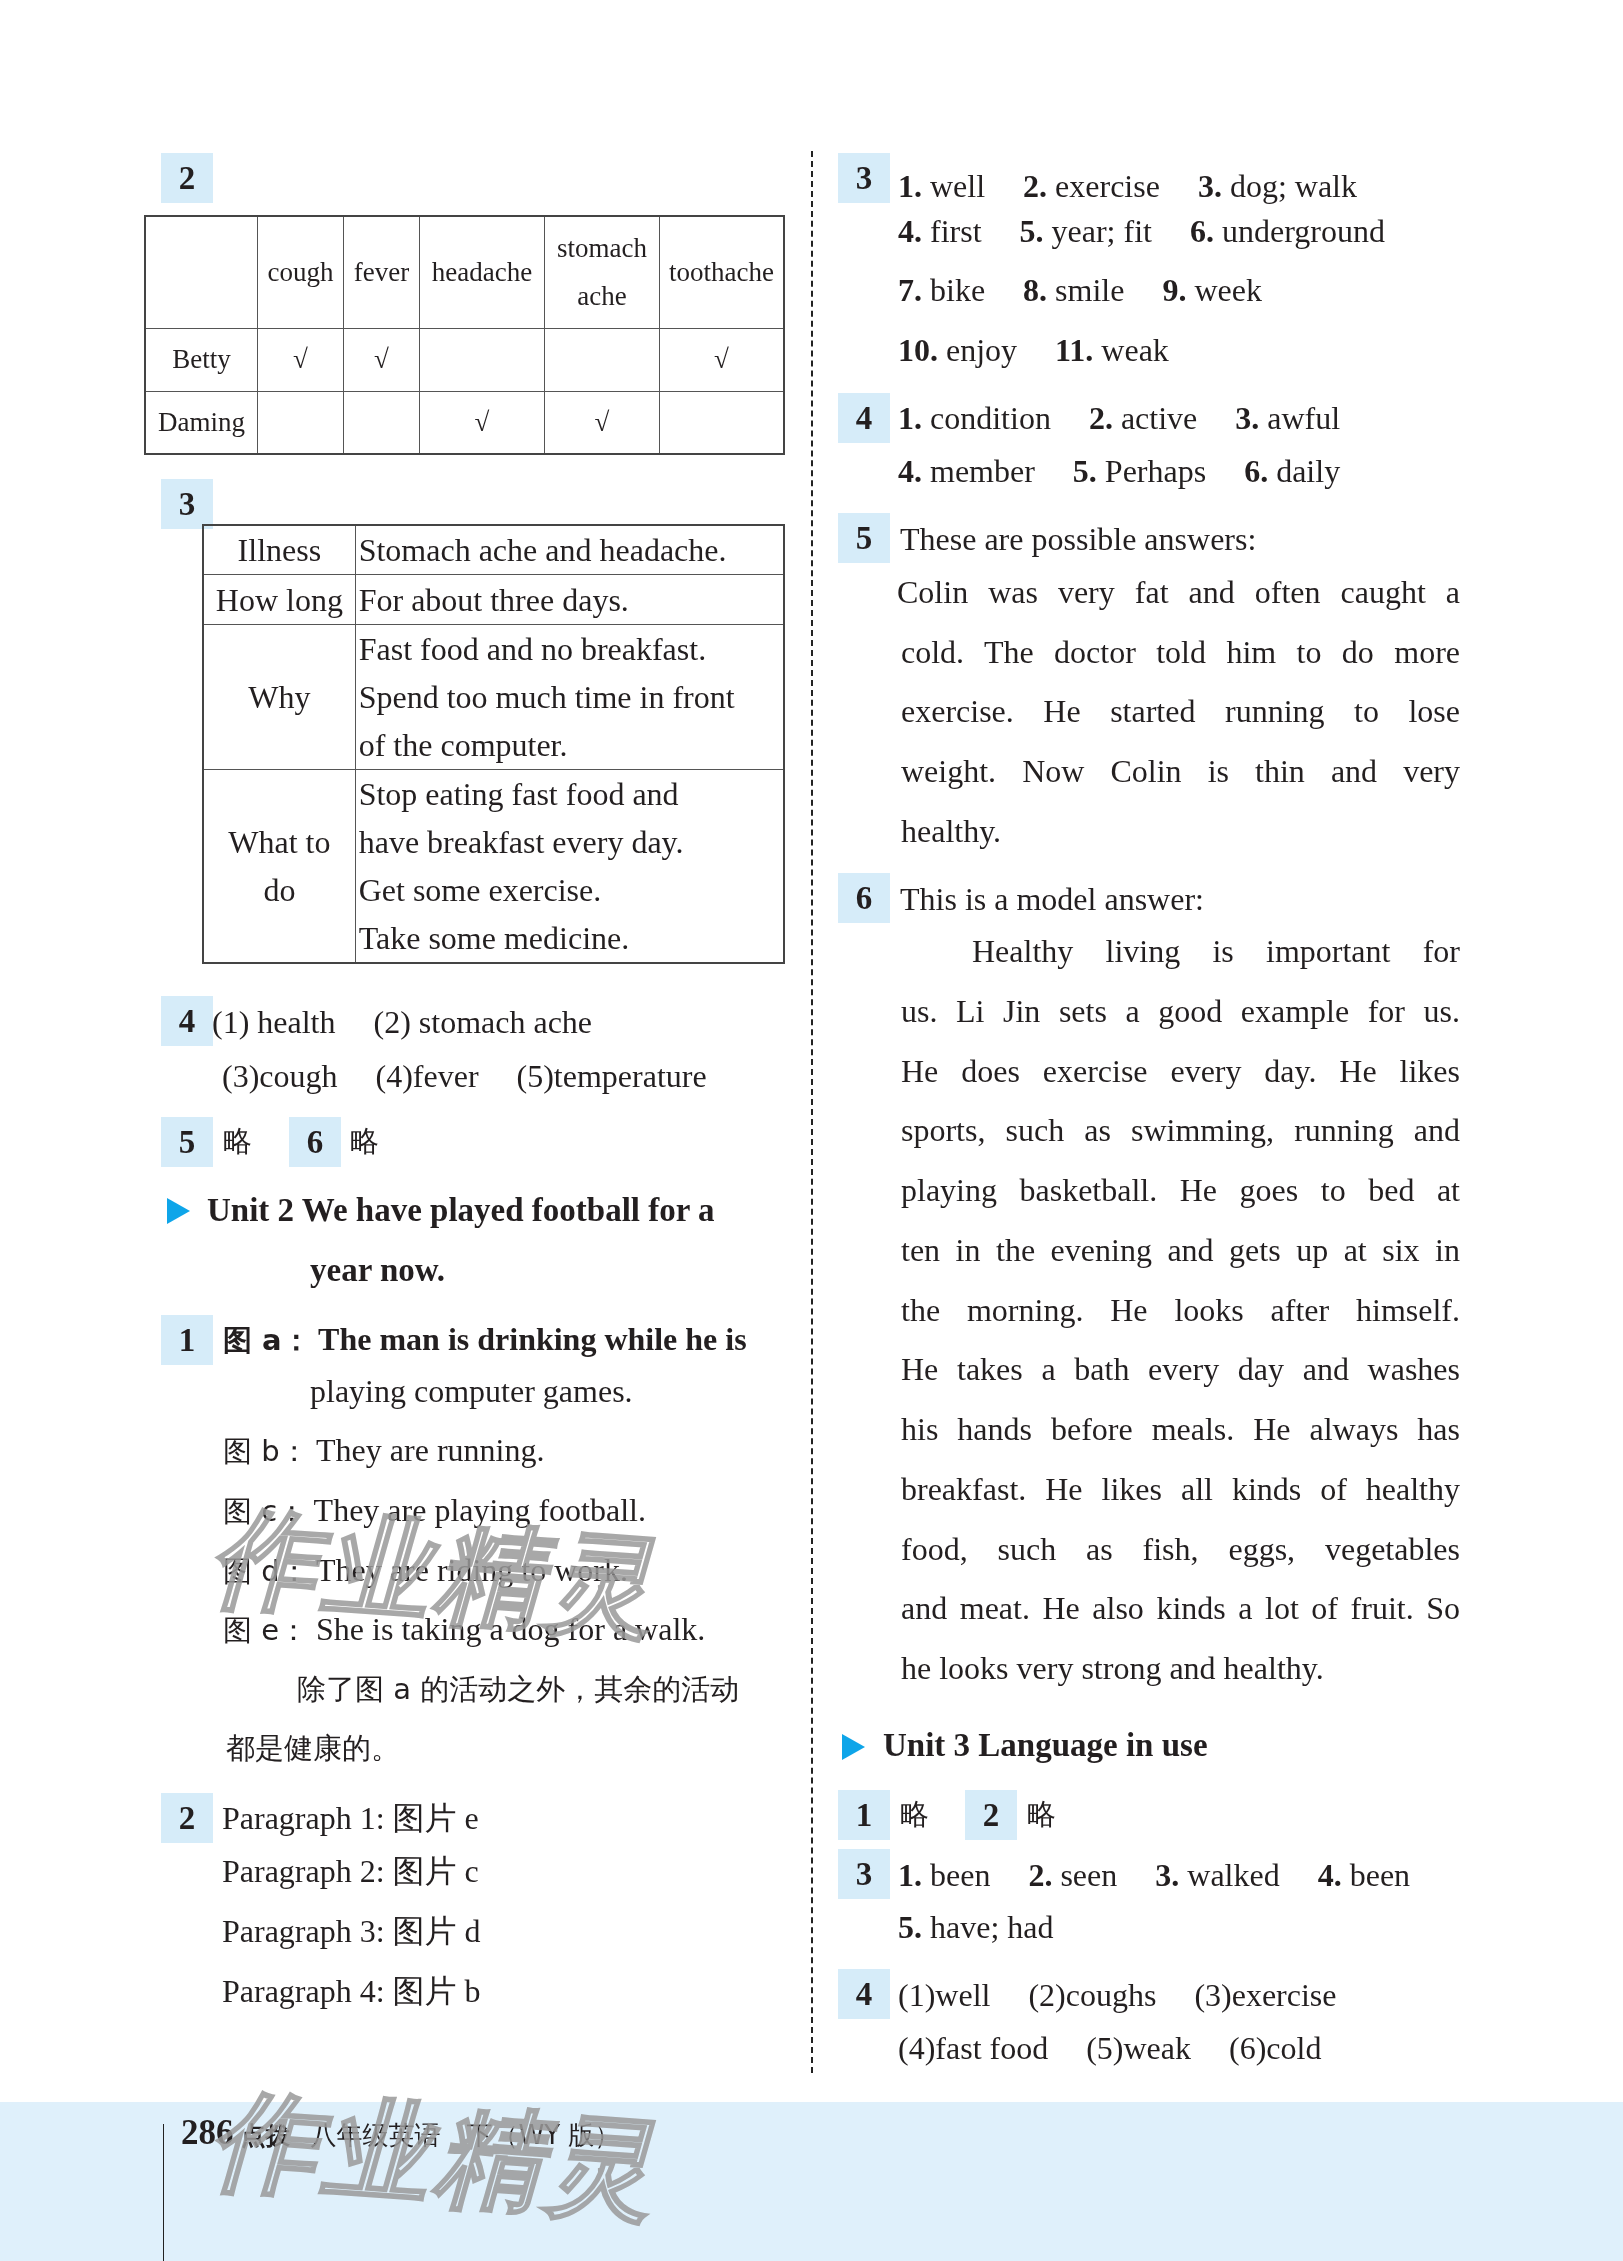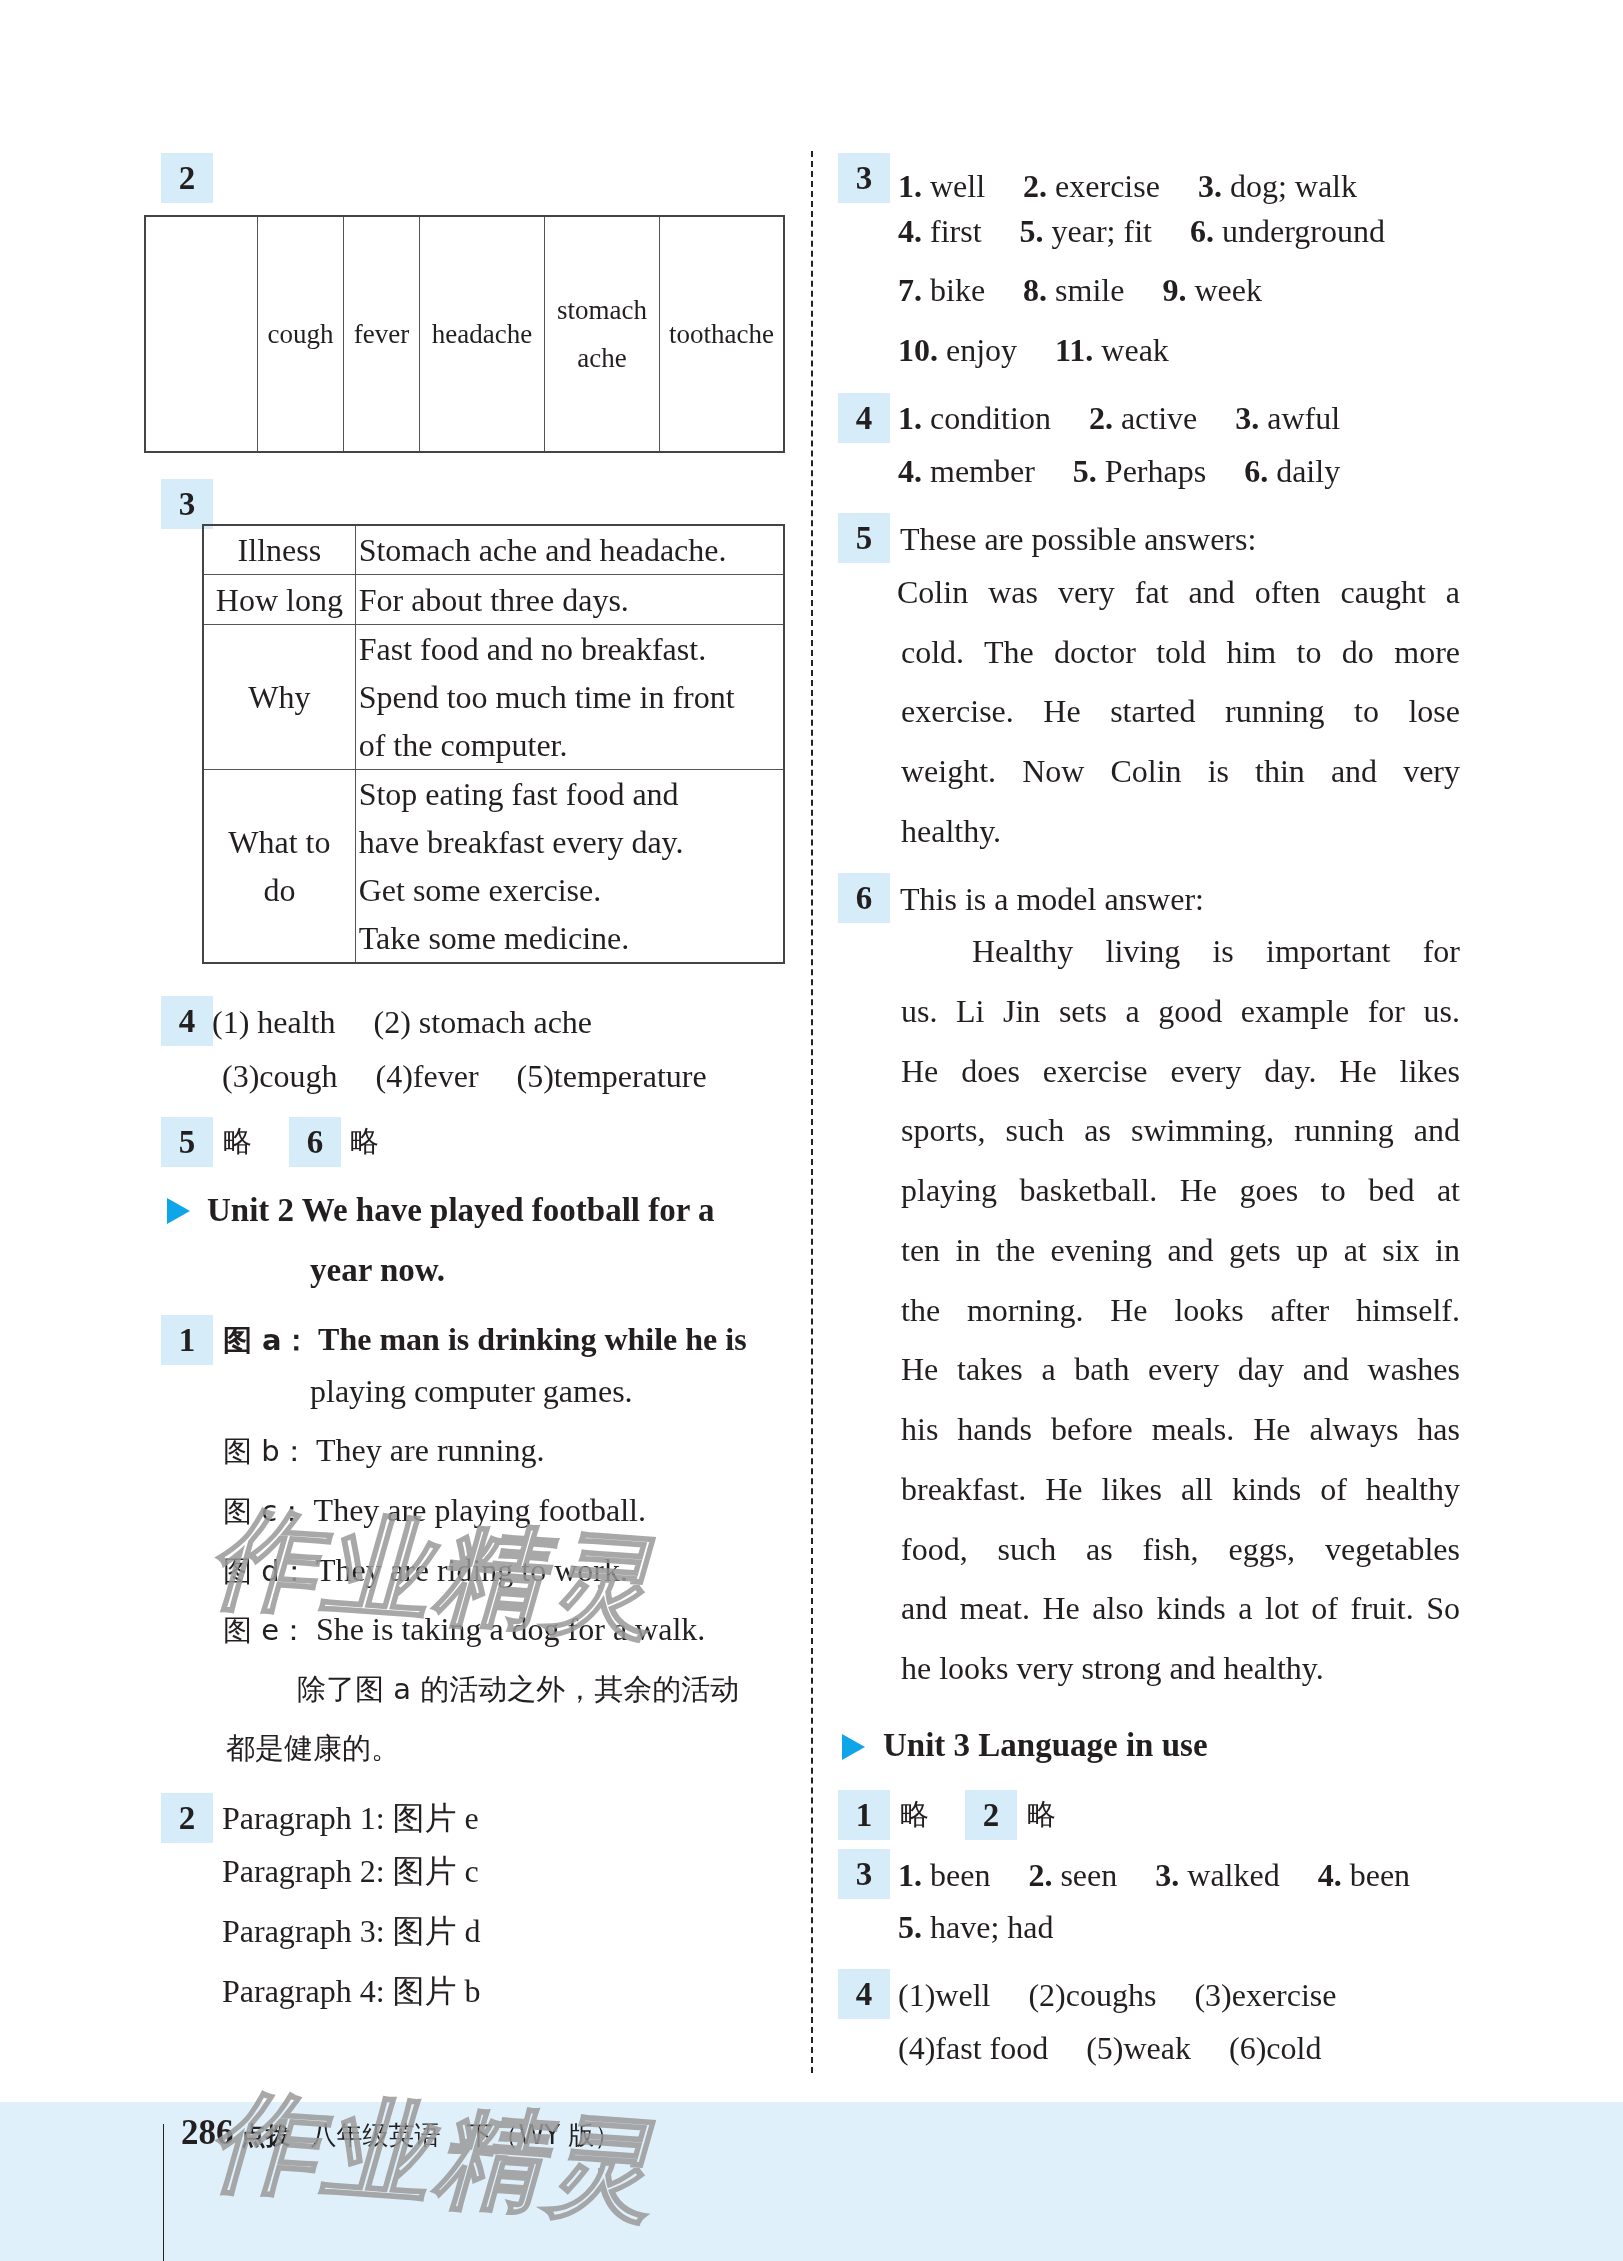--- a/index.html
+++ b/index.html
@@ -64,20 +64,36 @@
       <tr style="height:112px;">
     <td style="width:111px;"></td>
     <td style="width:85px;">cough</td>
     <td style="width:75px;">fever</td>
     <td style="width:124px;">headache</td>
     <td style="width:114px;line-height:48px;">
       <span>stomach</span><br>
       <span>ache</span>
     </td>
     <td>toothache</td>
+  </tr>
+  <tr style="height:63px;">
+    <td>Betty</td>
+    <td>√</td>
+    <td>√</td>
+    <td></td>
+    <td></td>
+    <td>√</td>
+  </tr>
+  <tr style="height:63px;">
+    <td>Daming</td>
+    <td></td>
+    <td></td>
+    <td>√</td>
+    <td>√</td>
+    <td></td>
   </tr>
 </tbody>
   </table>
 
 <div class="num-badge" style="left:161px;top:479px;">3</div>
 
 <table class="t3" style="left:202px;top:524px;width:583px;">
   <tbody>
       <tr style="height:46px;">
     <td class="k">Illness</td>

